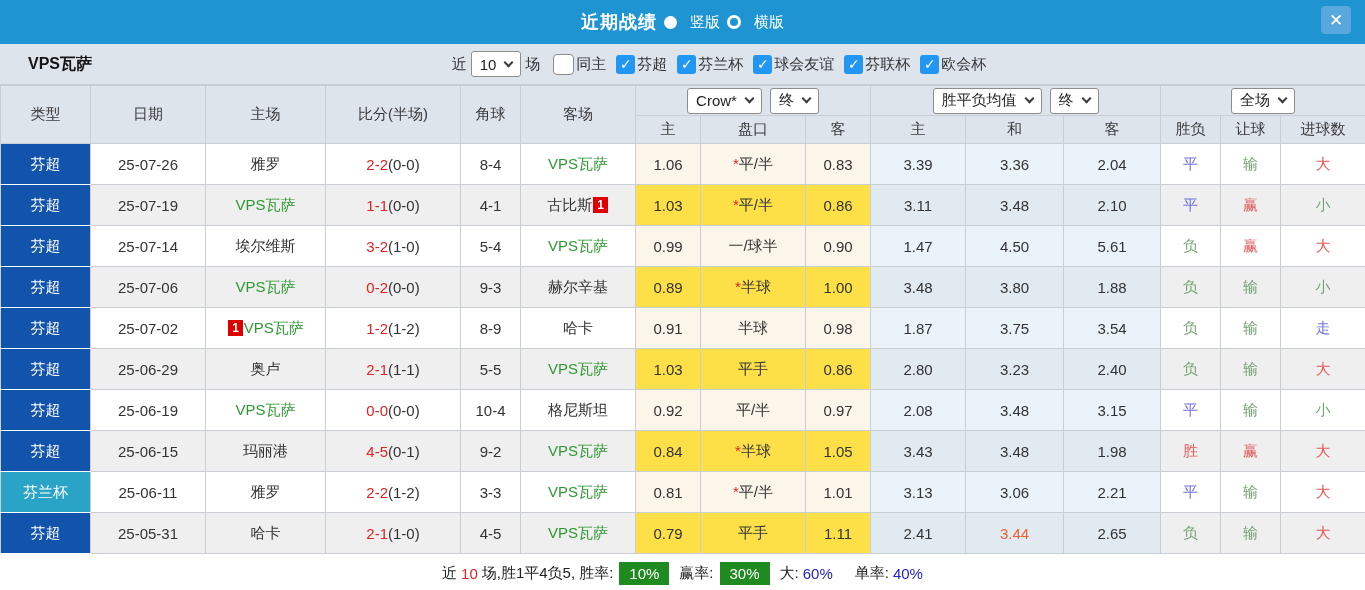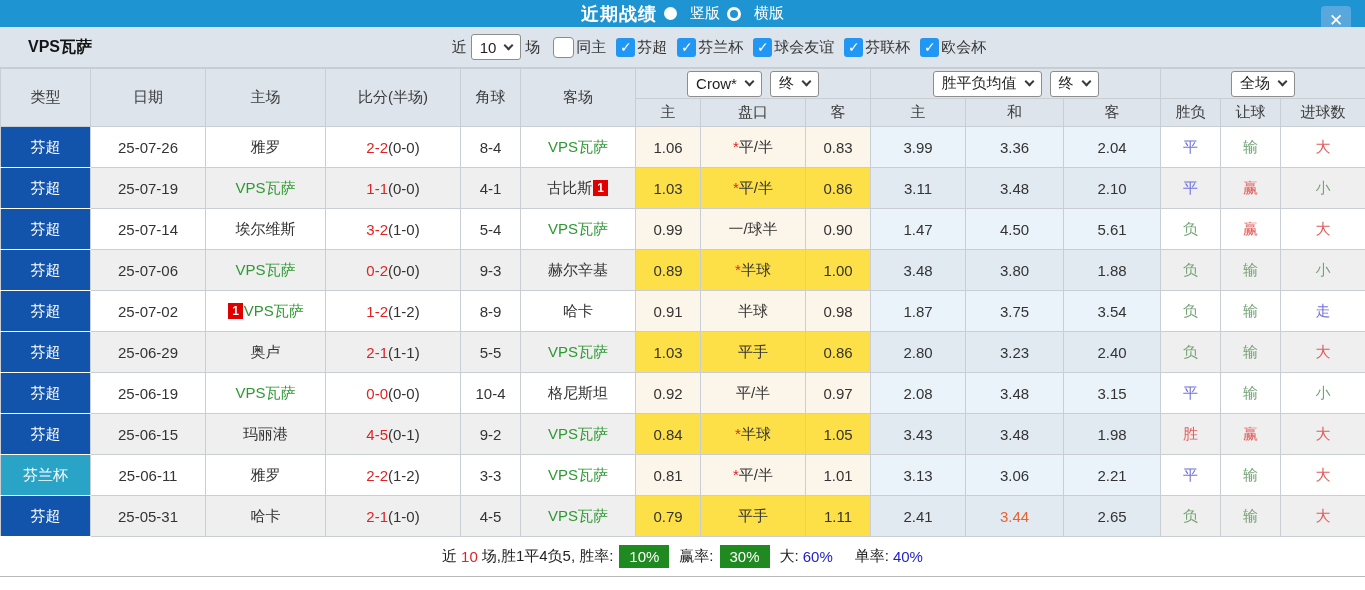--- a/index.html
+++ b/index.html
@@ -7,21 +7,21 @@
     --score-red:#E02222; --vps-green:#2E9932; --result-red:#E25A5A; --result-green:#74A274;
     --result-blue:#7070DD; --hot-orange:#E8622E; --badge-green:#1F8A1F; --rate-blue:#2222CC;
     --checkbox-blue:#2196F3; --close-bg:#58A8DE;
   }
   *{box-sizing:border-box}
   html,body{margin:0;padding:0}
   body{width:1365px;height:590px;overflow:hidden;background:#fff;
        font-family:"Liberation Sans","DejaVu Sans",sans-serif;}
 
   
-  .titlebar{height:27px;background:var(--topbar-bg);position:relative;
+  .titlebar{height:44px;background:var(--topbar-bg);position:relative;
             display:flex;align-items:center;justify-content:center;color:#fff}
   .title-group{display:flex;align-items:center;gap:7px}
   .title{font-size:18px;font-weight:bold;letter-spacing:1px}
   .radio-item{display:flex;align-items:center;gap:13px;cursor:pointer;font-size:15px}
   .radio-dot{width:13px;height:13px;border-radius:50%;background:#fff;display:inline-block}
   .radio-ring{width:14px;height:14px;border-radius:50%;border:3px solid #fff;display:inline-block}
   .close-btn{position:absolute;right:14px;top:6px;width:30px;height:28px;background:var(--close-bg);
              border-radius:4px;display:flex;align-items:center;justify-content:center;
              color:#fff;font-size:17px;font-weight:bold;cursor:pointer}
 
@@ -205,21 +205,21 @@
       <tr class="odd">
     <td class="type-cell league">芬超</td>
     <td>25-07-26</td>
     <td><span>雅罗</span></td>
     <td><span class="score-main">2-2</span><span class="score-half">(0-0)</span></td>
     <td>8-4</td>
     <td><span class="vps">VPS瓦萨</span></td>
     <td class="col-odds">1.06</td>
     <td class="col-odds"><span class="star">*</span>平/半</td>
     <td class="col-odds">0.83</td>
-    <td class="col-avg">3.99</td>
+    <td class="col-avg">3.39</td>
     <td class="col-avg">3.36</td>
     <td class="col-avg">2.04</td>
     <td class="c-blue">平</td>
     <td class="c-green">输</td>
     <td class="c-red">大</td>
   </tr>
       <tr class="even">
     <td class="type-cell league">芬超</td>
     <td>25-07-19</td>
     <td><span class="vps">VPS瓦萨</span></td>

